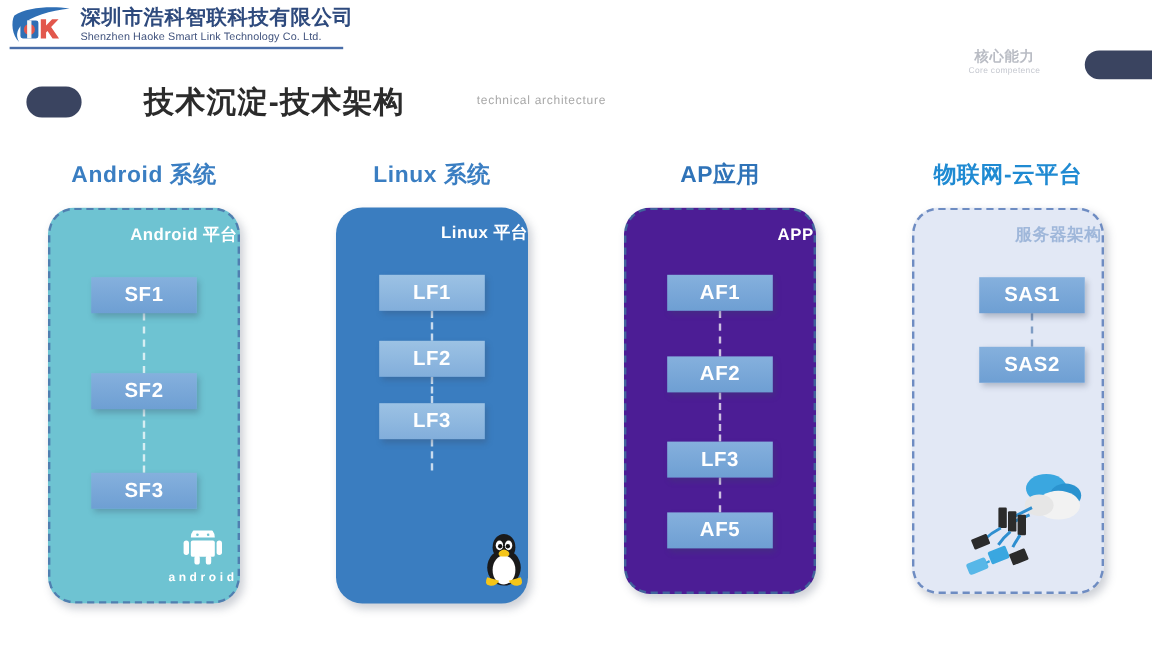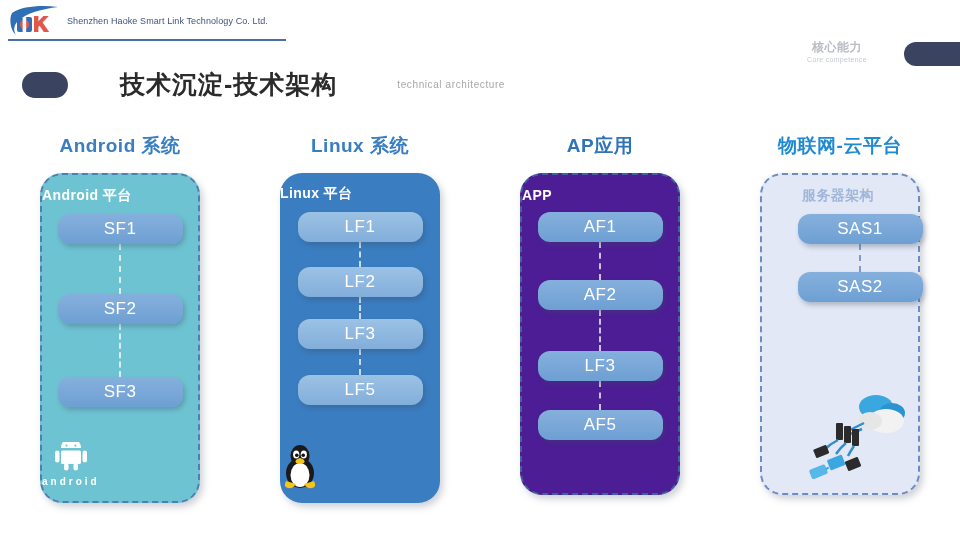--- a/index.html
+++ b/index.html
@@ -27,29 +27,29 @@
   .title-pill{width:46px;height:26px;border-radius:13px;background:#3a4460;margin-right:14px;flex:none;}
   .title-cn{font-size:25px;font-weight:700;color:#2b2b2b;letter-spacing:1px;white-space:nowrap;}
   .title-en{font-size:10px;color:#a8a8a8;letter-spacing:.6px;margin-left:22px;white-space:nowrap;}
 
   
   .cols{position:absolute;left:0;top:133px;width:960px;height:415px;display:flex;}
   .col{flex:1;display:flex;flex-direction:column;align-items:center;}
   .col-title{font-size:19px;font-weight:700;letter-spacing:.5px;white-space:nowrap;margin-bottom:14px;}
 
   .card{position:relative;width:160px;border-radius:22px;box-sizing:border-box;
-    display:flex;flex-direction:column;align-items:flex-start;
-    box-shadow:3px 4px 7px rgba(80,90,110,.28);}
+    display:flex;flex-direction:column;align-items:flex-end;
+    box-shadow:3px 4px 7px rgba(80,90,110,.28);gap:17px;}
   .card-head{font-size:14px;font-weight:700;margin-top:12px;margin-bottom:9px;letter-spacing:.4px;white-space:nowrap;}
 
   .stack{position:relative;width:100%;display:flex;flex-direction:column;align-items:center;}
-  .node{position:relative;width:125px;height:30px;border-radius:12px;
+  .node{position:relative;width:88px;height:30px;border-radius:0;
     background:linear-gradient(#85b0dd,#6e9fd3);
     display:flex;align-items:center;justify-content:center;
-    color:#ffffff;font-size:17px;font-weight:400;letter-spacing:.5px;
+    color:#ffffff;font-size:17px;font-weight:700;letter-spacing:.5px;
     box-shadow:2px 3px 5px rgba(60,75,100,.32);z-index:2;}
   .link{width:0;border-left:2px dashed rgba(255,255,255,.72);z-index:1;}
   .link.dark{border-left-color:#7f9dc4;}
 
   .mascot{margin-top:auto;margin-bottom:14px;display:flex;flex-direction:column;align-items:center;}
 
   
   .c1 .col-title{color:#3a7ec2;}
   .c1 .card{background:#6ec3d2;border:2px dashed #4f7fb0;height:330px;}
   .c1 .card-head{color:#ffffff;}
@@ -76,20 +76,21 @@
   <div class="brand-mark">
     <svg width="52" height="34" viewBox="0 0 52 34">
       <path d="M4 9 C14 2, 34 1, 50 3 C34 5, 18 9, 10 17 C6 21, 5 26, 8 31 C2 26, 1 14, 4 9 Z" fill="#2f6fb5"></path>
       <rect x="9" y="13" width="15" height="15" rx="2" fill="#2f6fb5"></rect>
       <circle cx="16.5" cy="20.5" r="4.6" fill="#e2574c"></circle>
       <rect x="14.6" y="13" width="3.6" height="15" fill="#f5f5f5"></rect>
       <path d="M26 12 h4.4 v5.3 l5-5.3 h5.4 l-6.2 6.6 6.6 9.4 h-5.4 l-4.2-6.2 -1.2 1.3 V28 H26 Z" fill="#e2574c"></path>
     </svg>
   </div>
   <div class="brand-text">
+    <div class="brand-cn">深圳市浩科智联科技有限公司</div>
     <div class="brand-en">Shenzhen Haoke Smart Link Technology Co. Ltd.</div>
   </div>
 </div>
 <div class="brand-rule"></div>
 
 <div class="corner-pill"></div>
 <div class="corner-label">
   <div class="corner-cn">核心能力</div>
   <div class="corner-en">Core competence</div>
 </div>
@@ -136,21 +137,20 @@
     <div class="col-title">Linux 系统</div>
     <div class="card">
       <div class="card-head">Linux 平台</div>
       <div class="stack">
         <div class="node">LF1</div>
         <div class="link" style="height:25px"></div>
         <div class="node">LF2</div>
         <div class="link" style="height:22px"></div>
         <div class="node">LF3</div>
         <div class="link" style="height:26px"></div>
-        <div class="node">LF5</div>
       </div>
       <div class="mascot">
         <svg width="40" height="46" viewBox="0 0 40 46">
           <ellipse cx="20" cy="30" rx="14" ry="15" fill="#1a1a1a"></ellipse>
           <ellipse cx="20" cy="13" rx="9.5" ry="11" fill="#1a1a1a"></ellipse>
           <ellipse cx="20" cy="32" rx="9.5" ry="12" fill="#ffffff"></ellipse>
           <ellipse cx="16.2" cy="11.5" rx="3.1" ry="4" fill="#ffffff"></ellipse>
           <ellipse cx="23.8" cy="11.5" rx="3.1" ry="4" fill="#ffffff"></ellipse>
           <circle cx="16.8" cy="12.2" r="1.8" fill="#111"></circle>
           <circle cx="23.2" cy="12.2" r="1.8" fill="#111"></circle>

